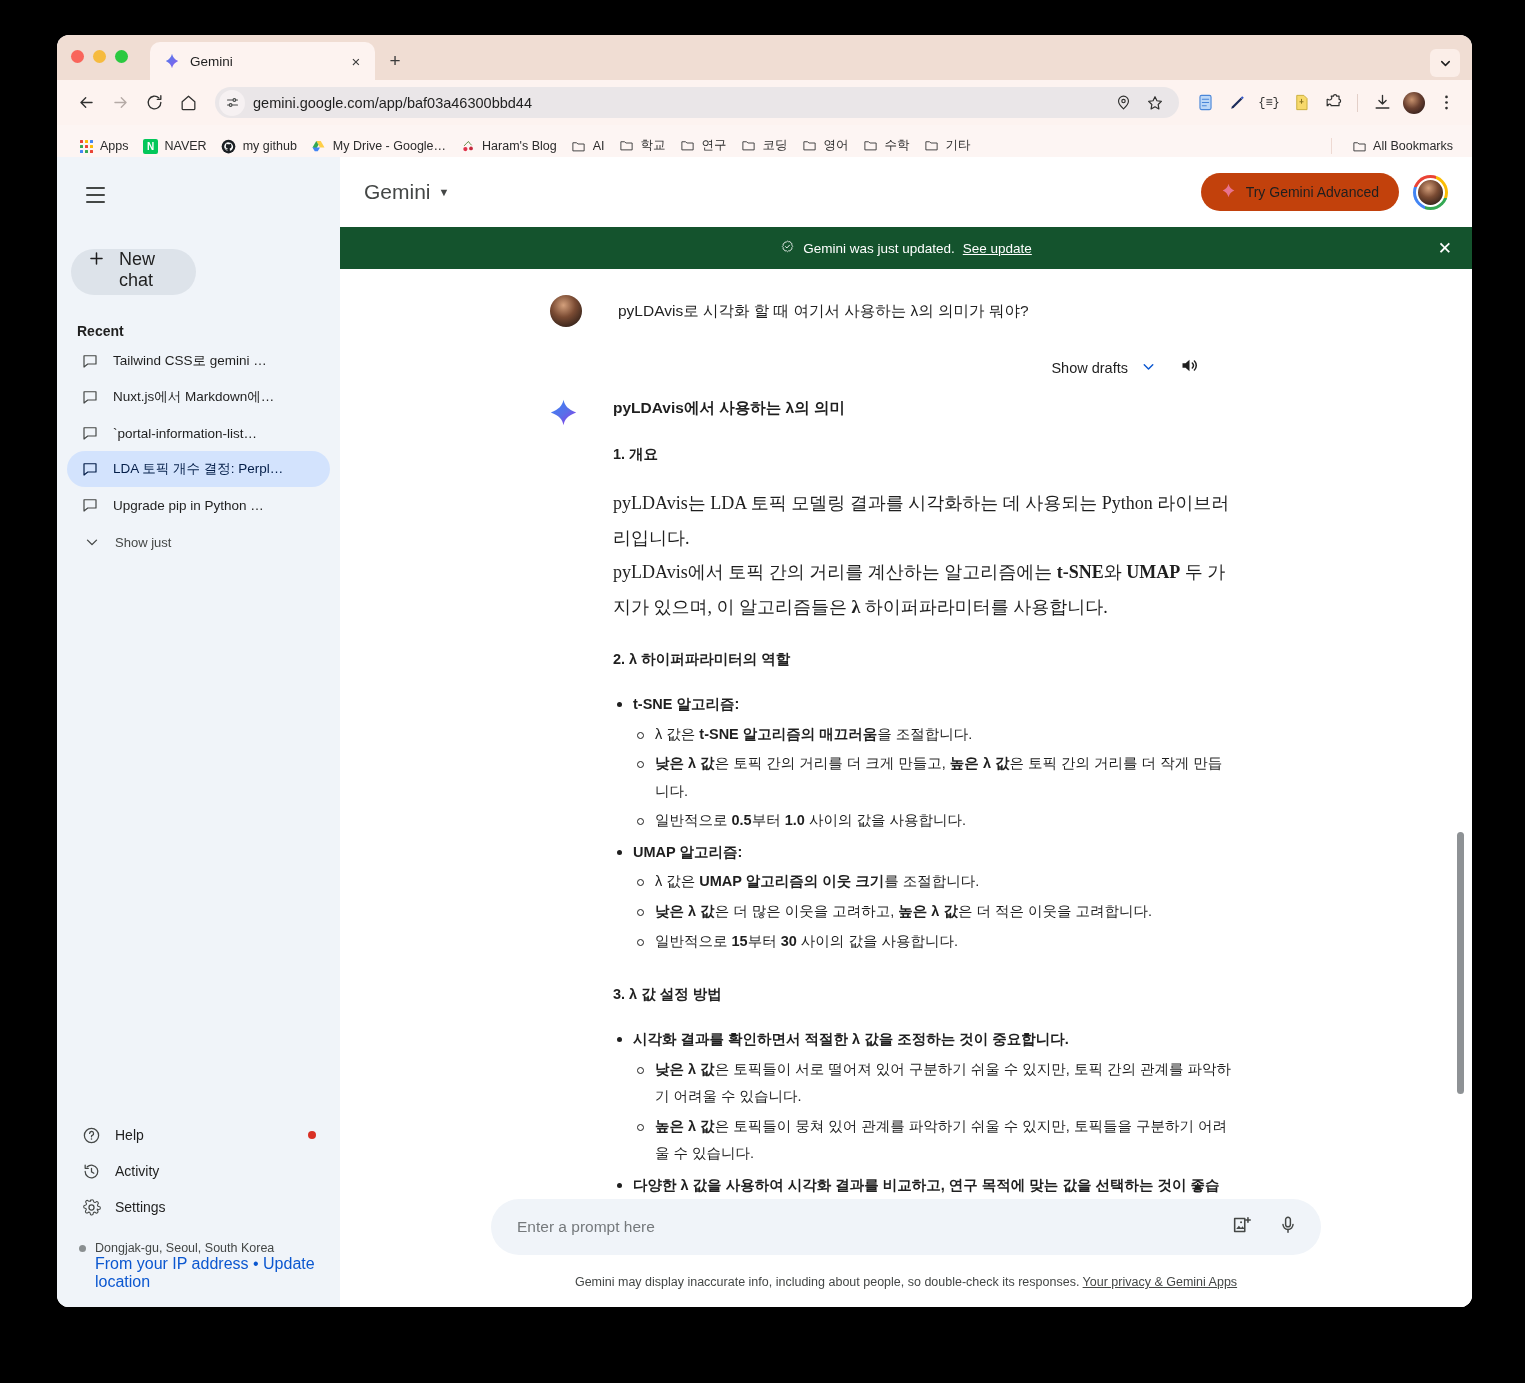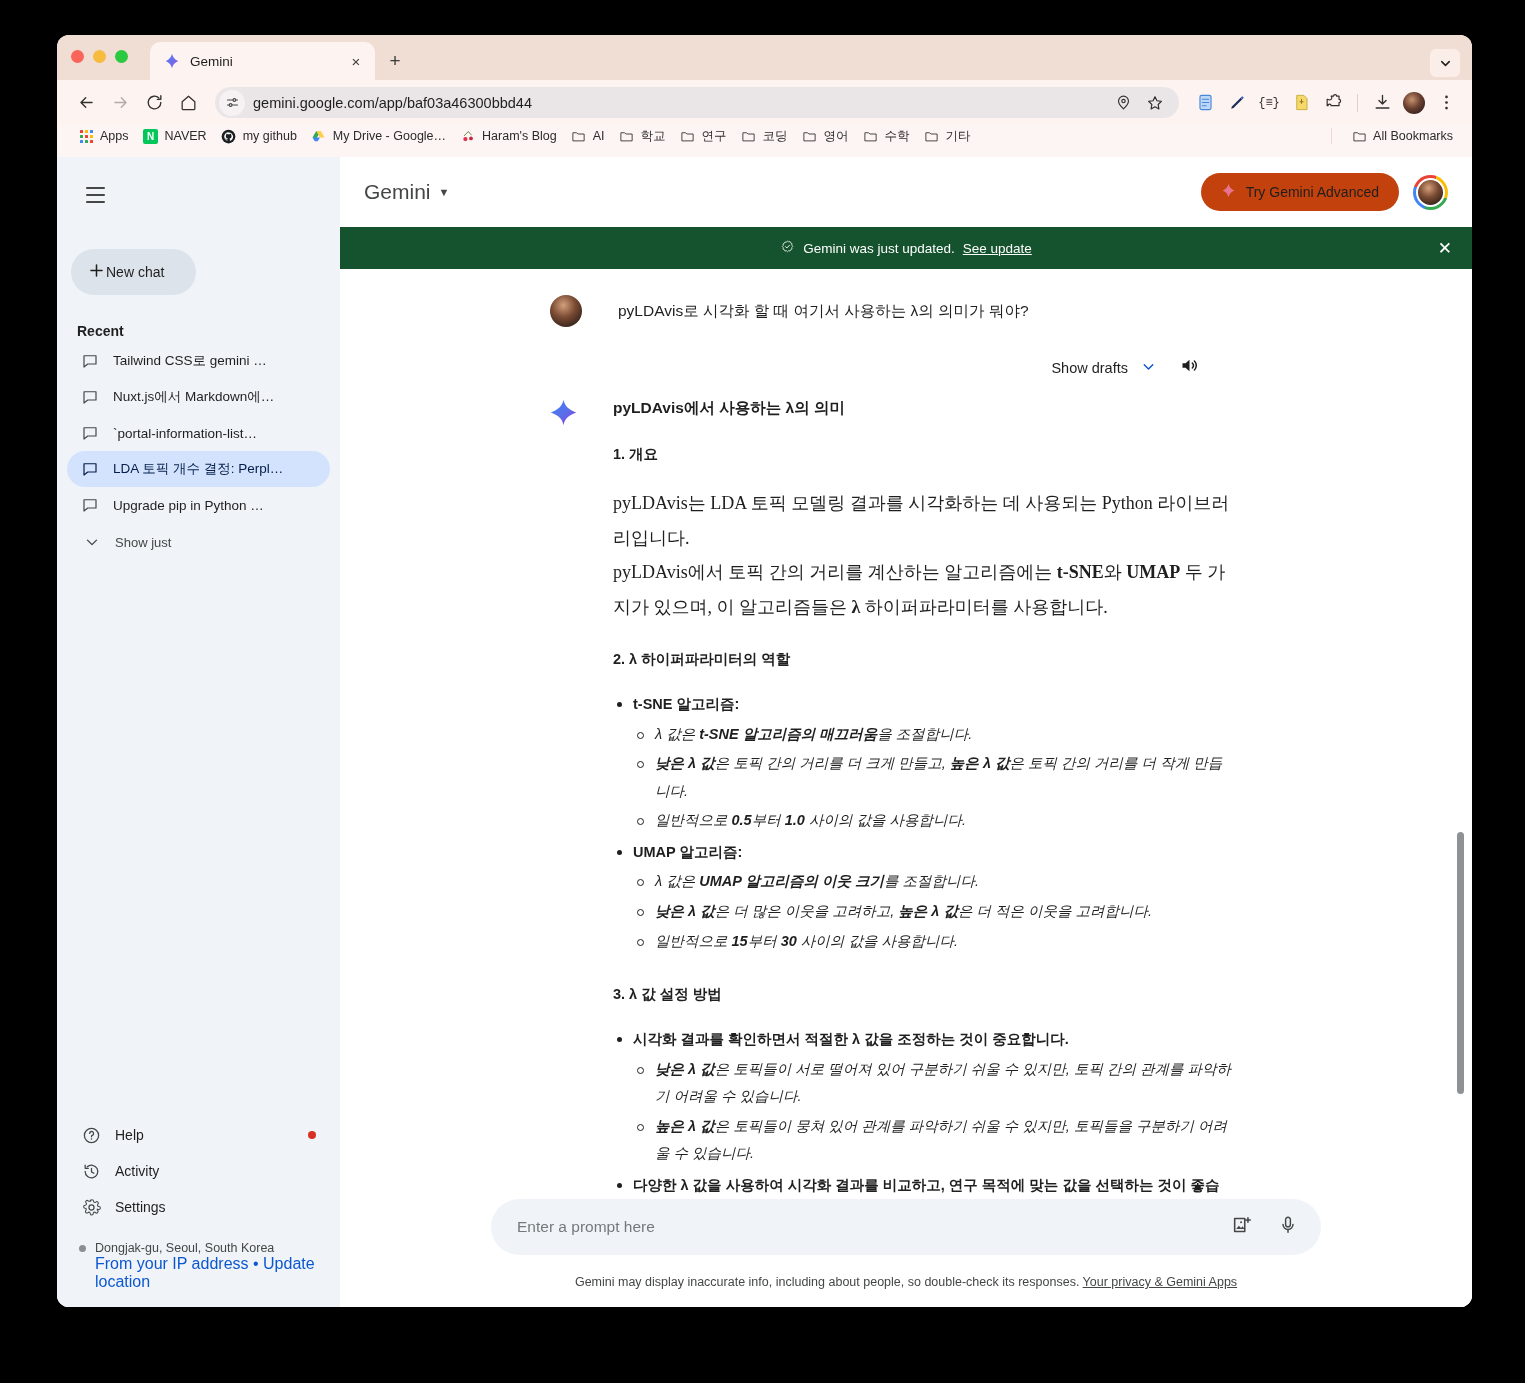--- a/index.html
+++ b/index.html
@@ -113,21 +113,21 @@
   .avatar-toolbar {
     width: 22px; height: 22px; border-radius: 50%;
     background: radial-gradient(circle at 40% 35%, #c8926e 0%, #6a4030 45%, #1a1113 100%);
     flex: none;
   }
 
   
   .bookmarks {
     height: 32px;
     background: #fdf5f3;
-    display: flex; align-items: flex-start;
+    display: flex; align-items: flex-end;
     padding: 0 12px 0 14px;
     gap: 0;
     flex: none;
     position: relative;
   }
   .bm {
     display: flex; align-items: center; gap: 6px;
     padding: 3px 7px; border-radius: 5px;
     font-size: 12.5px; color: #2b2b2b;
     white-space: nowrap;
@@ -158,23 +158,23 @@
     border-radius: 50%;
     display: flex; flex-direction: column; justify-content: center; align-items: center; gap: 5px;
   }
   .hamburger i { display: block; width: 19px; height: 2px; background: #444746; border-radius: 1px; }
 
   .new-chat {
     margin: 32px 0 0 14px;
     height: 46px; width: 125px;
     background: #dde3ea;
     border-radius: 23px;
-    display: flex; align-items: center;
-    padding: 0 18px 0 16px; 
-    font-size: 14px; color: #1f1f1f;
+    display: flex; align-items: flex-start;
+    padding: 0 18px 0 16px; gap: 13px;
+    font-size: 18px; color: #1f1f1f;
   }
   .recent-label {
     margin: 28px 0 4px 20px;
     font-size: 14px; color: #1f1f1f; font-weight: bold;
   }
   .chat-item {
     margin: 0 10px; height: 36px;
     border-radius: 18px;
     display: flex; align-items: center; gap: 14px;
     padding: 0 14px;
@@ -274,21 +274,21 @@
   .resp-h1 { font-size: 15.5px; font-weight: bold; margin-bottom: 26px; }
   .resp-h2 { font-size: 14.5px; font-weight: bold; margin: 0 0 22px 0; }
   .resp-p { font-size: 18px; line-height: 1.92; margin-bottom: 26px; font-family: Liberation Serif, serif; }
   .resp-ul { list-style: none; margin: 0 0 18px 0; padding: 0; }
   .resp-ul > li { position: relative; padding-left: 20px; font-size: 14.5px; line-height: 1.9; margin-bottom: 4px; }
   .resp-ul > li::before {
     content: ""; position: absolute; left: 4px; top: 11px;
     width: 5px; height: 5px; border-radius: 50%; background: #1f1f1f;
   }
   .resp-ul ul { list-style: none; margin: 2px 0 0 0; padding: 0; }
-  .resp-ul ul > li { position: relative; padding-left: 22px; font-size: 14.5px; line-height: 1.9; margin-bottom: 2px; font-style: italic; }
+  .resp-ul ul > li { position: relative; padding-left: 22px; font-size: 14.5px; line-height: 1.9; margin-bottom: 2px; }
   .resp-ul ul > li::before {
     content: ""; position: absolute; left: 4px; top: 11px;
     width: 5px; height: 5px; border-radius: 50%;
     background: transparent; border: 1px solid #1f1f1f;
   }
   .resp-body b { font-weight: bold; }
 
   
   .scrollbar-track {
     position: absolute; right: 6px; top: 0; bottom: 0; width: 10px;

